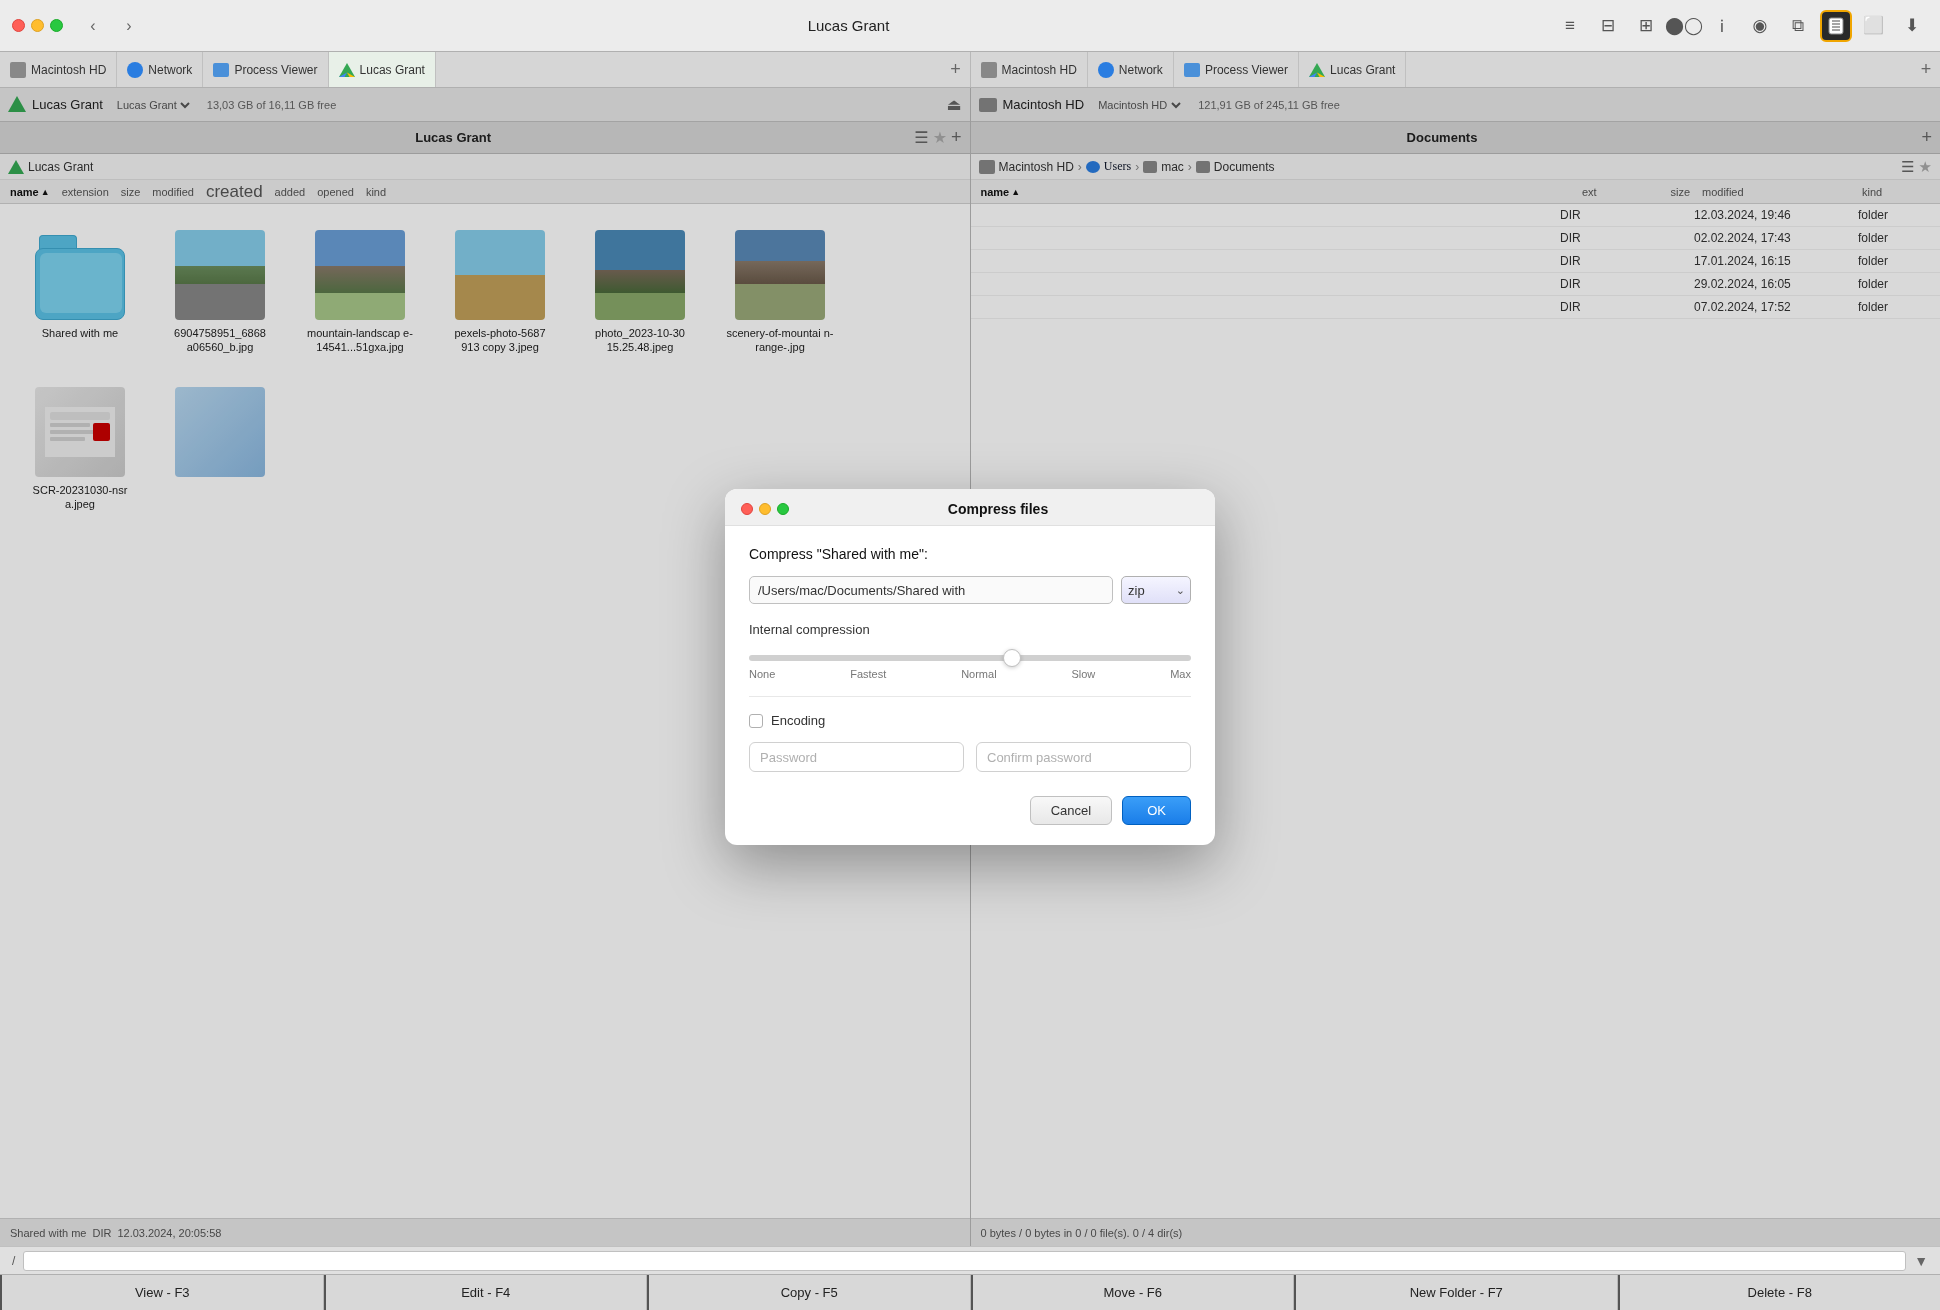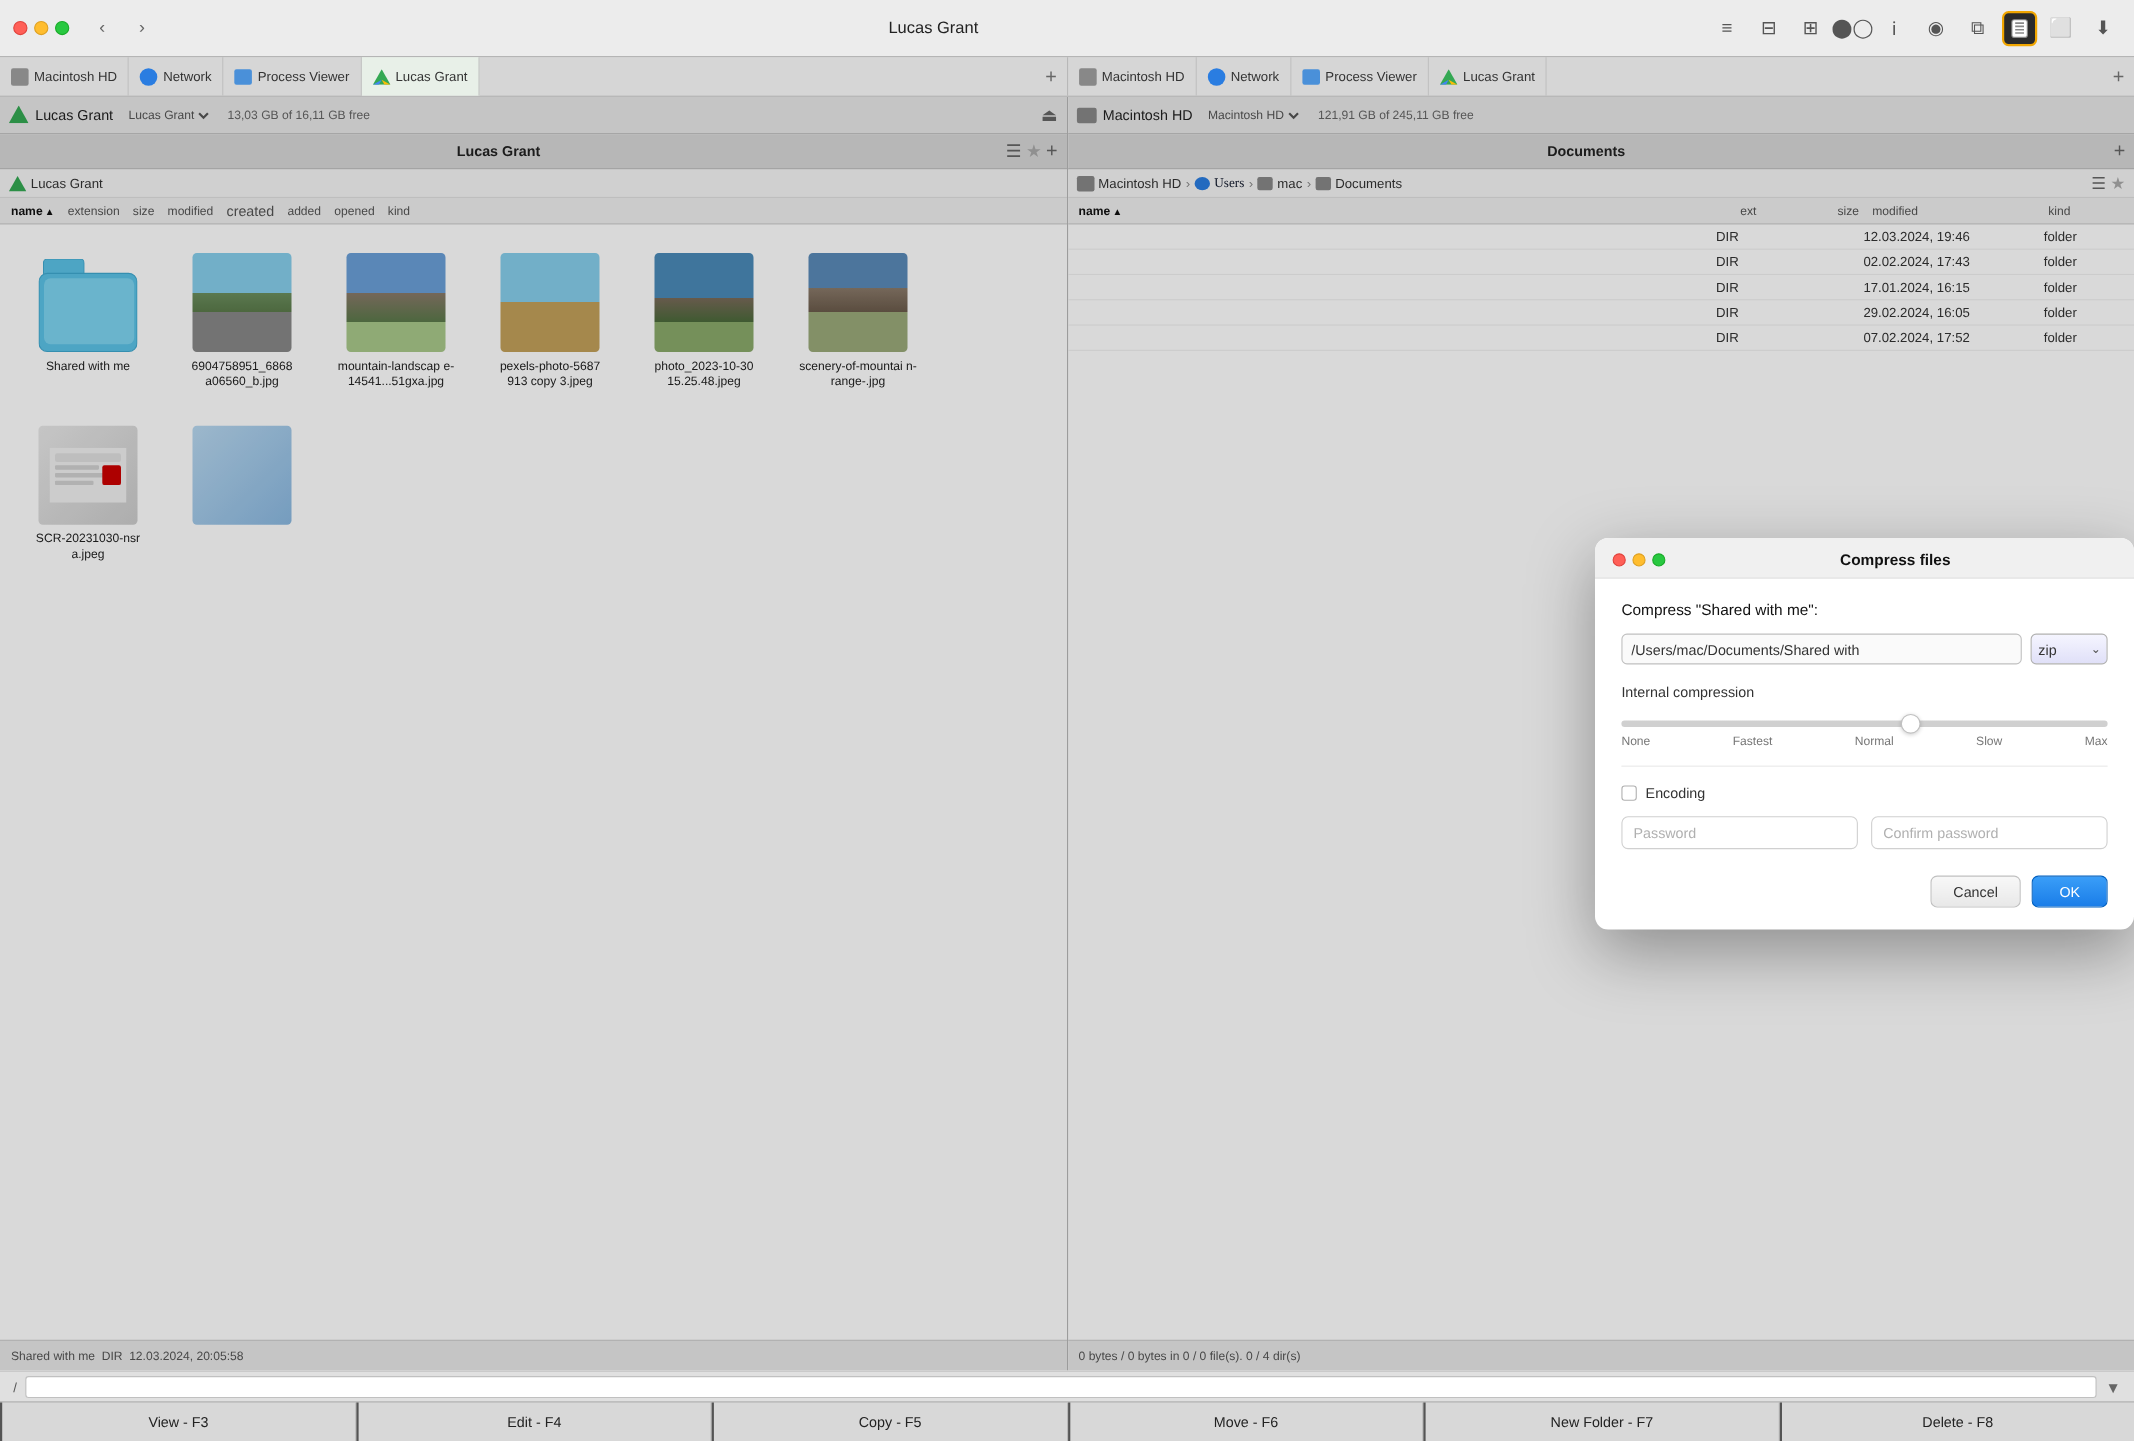--- a/index.html
+++ b/index.html
@@ -261,21 +261,21 @@
       border-bottom: none;
     }
     .fn-btn:last-child { border-right: none; }
 
     
     .dialog-overlay {
       position: absolute;
       top: 0; left: 0; right: 0; bottom: 0;
       display: flex;
       align-items: center;
-      justify-content: flex-end;
+      justify-content: center;
       background: rgba(0,0,0,0.15);
       z-index: 100;
     }
 
     .dialog {
       background: white;
       border-radius: 12px;
       box-shadow: 0 20px 60px rgba(0,0,0,0.35);
       width: 490px;
       overflow: hidden;
@@ -726,21 +726,21 @@
         </div>
 
         <div class="left-col-headers">
           <span style="padding:0 6px;font-size:11px;font-weight:600;color:#111;display:flex;align-items:center;gap:2px;">
             <span>name</span>
             <span style="font-size:9px;">▲</span>
           </span>
           <span style="padding:0 6px;font-size:11px;color:#555;">extension</span>
           <span style="padding:0 6px;font-size:11px;color:#555;">size</span>
           <span style="padding:0 6px;font-size:11px;color:#555;">modified</span>
-          <span style="padding:0 6px;font-size:13px;color:#555;">created</span>
+          <span style="padding:0 6px;font-size:17px;color:#555;">created</span>
           <span style="padding:0 6px;font-size:11px;color:#555;">added</span>
           <span style="padding:0 6px;font-size:11px;color:#555;">opened</span>
           <span style="padding:0 6px;font-size:11px;color:#555;">kind</span>
         </div>
 
         <div class="file-grid-area">
           <div class="file-grid">
 
             <div class="file-item">
               <div class="file-thumb">

